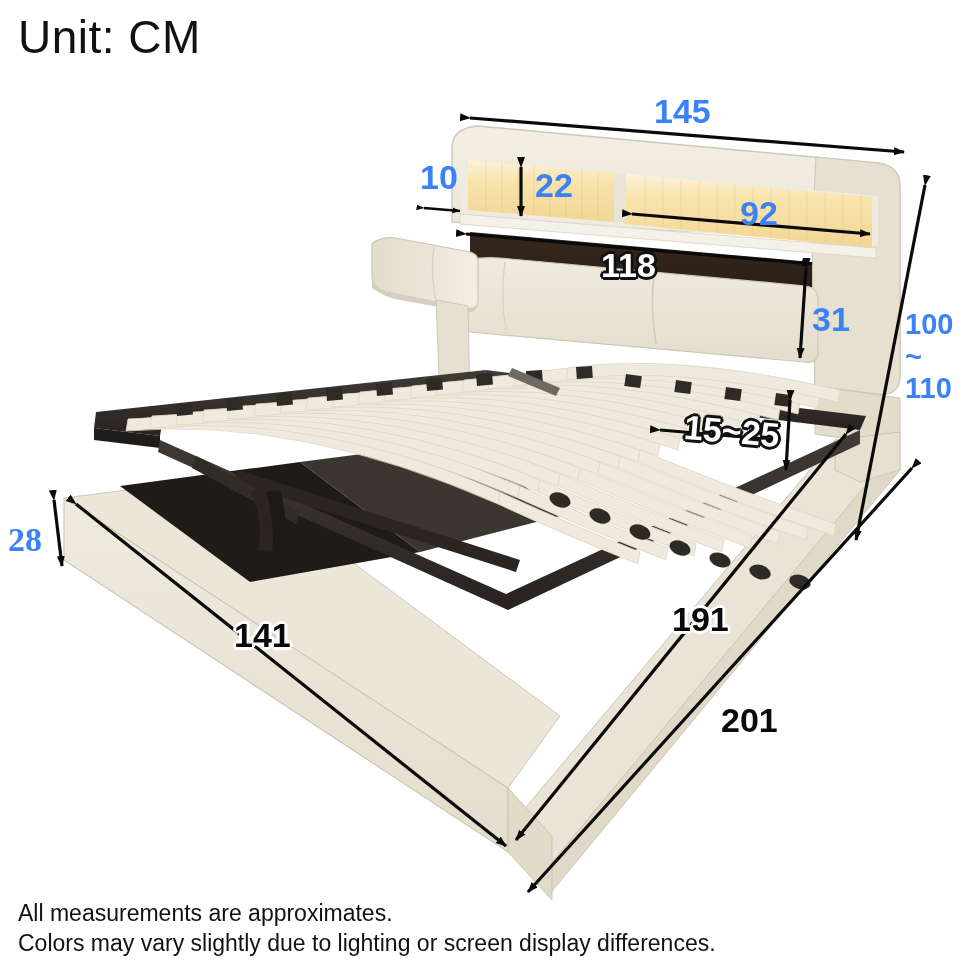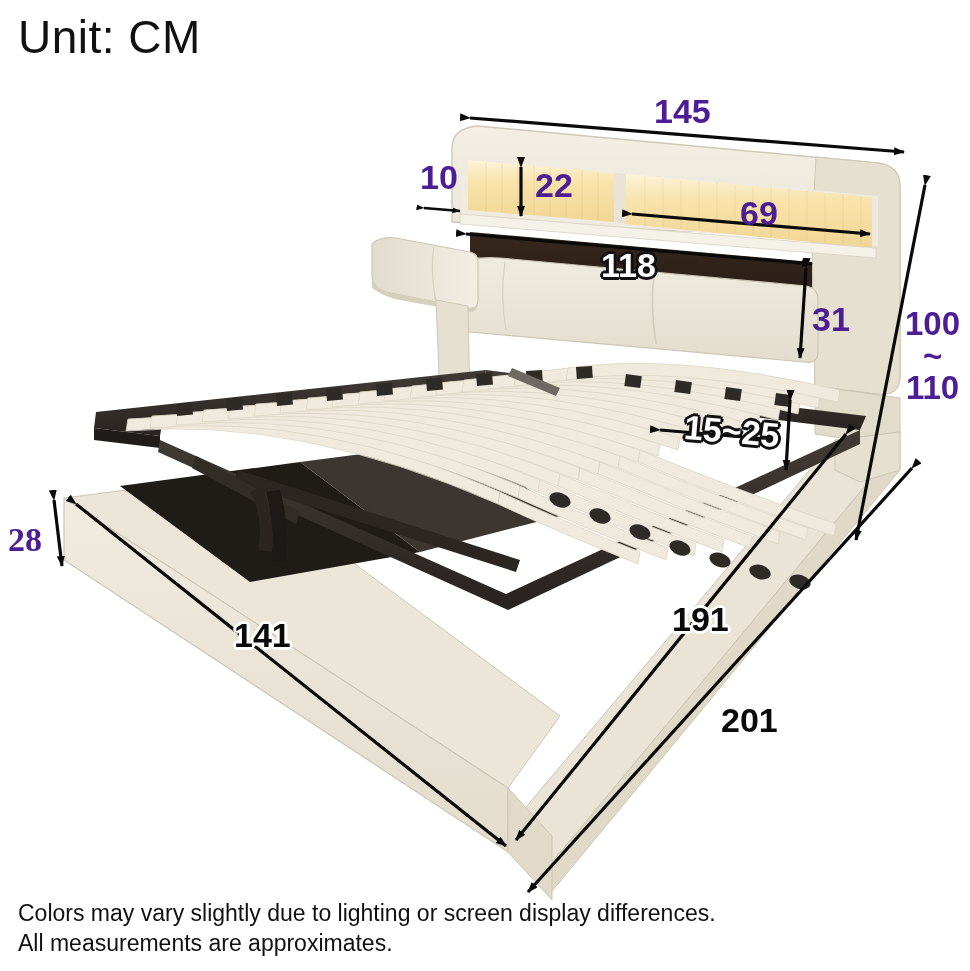--- a/index.html
+++ b/index.html
@@ -30,21 +30,21 @@
   #notes div{white-space:nowrap;}
 
   
   #art{position:absolute;left:0;top:0;width:970px;height:971px;}
 
   
   .dim{
     position:absolute;
     font-size:34px;
     font-weight:600;
-    color:#4c1d95;
+    color:#3b82f6;
     white-space:nowrap;
     letter-spacing:0px;
   }
   .dim.outline{
     color:#ffffff;
     -webkit-text-stroke:0px;
     text-shadow:
       -2px -2px 0 #111, 2px -2px 0 #111,
       -2px  2px 0 #111, 2px  2px 0 #111,
       -3px  0   0 #111, 3px  0   0 #111,
@@ -52,22 +52,21 @@
   }
   .dim.haloed{
     color:#0a0a0a;
     text-shadow:
       -2px -2px 0 #fff, 2px -2px 0 #fff,
       -2px  2px 0 #fff, 2px  2px 0 #fff,
       -3px  0   0 #fff, 3px  0   0 #fff,
        0   -3px 0 #fff, 0    3px 0 #fff;
   }
   .dim.stack{
-    text-align:center;
-    font-size:33px;
+    font-size:29px;
     line-height:32px;
   }
   .dim.stack span{display:block;}
 </style>
 </head>
 <body>
 
 <div id="stage">
 
   <div id="title">Unit: CM</div>
@@ -294,21 +293,21 @@
       <line x1="912" y1="468" x2="528" y2="892" marker-start="url(#ah)" marker-end="url(#ah)"></line>
     </g>
   </svg>
 
   <div class="dim" style="left:654px;top:92px;">145</div>
 
   <div class="dim" style="left:420px;top:158px;">10</div>
 
   <div class="dim" style="left:535px;top:166px;">22</div>
 
-  <div class="dim" style="left:740px;top:194px;">69</div>
+  <div class="dim" style="left:740px;top:194px;">92</div>
 
   <div class="dim outline" style="left:601px;top:246px;">118</div>
 
   <div class="dim" style="left:812px;top:300px;">31</div>
 
   <div class="dim stack" style="left:905px;top:308px;">
     <span>100</span>
     <span>~</span>
     <span>110</span>
   </div>
@@ -317,17 +316,17 @@
 
   <div class="dim" style="left:8px;top:521px;font-family:Liberation Serif, serif;">28</div>
 
   <div class="dim haloed" style="left:234px;top:616px;">141</div>
 
   <div class="dim haloed" style="left:672px;top:600px;">191</div>
 
   <div class="dim haloed" style="left:721px;top:701px;">201</div>
 
   <div id="notes">
+    <div>All measurements are approximates.</div>
     <div>Colors may vary slightly due to lighting or screen display differences.</div>
-    <div>All measurements are approximates.</div>
   </div>
 
 </div>
 
 </body></html>

